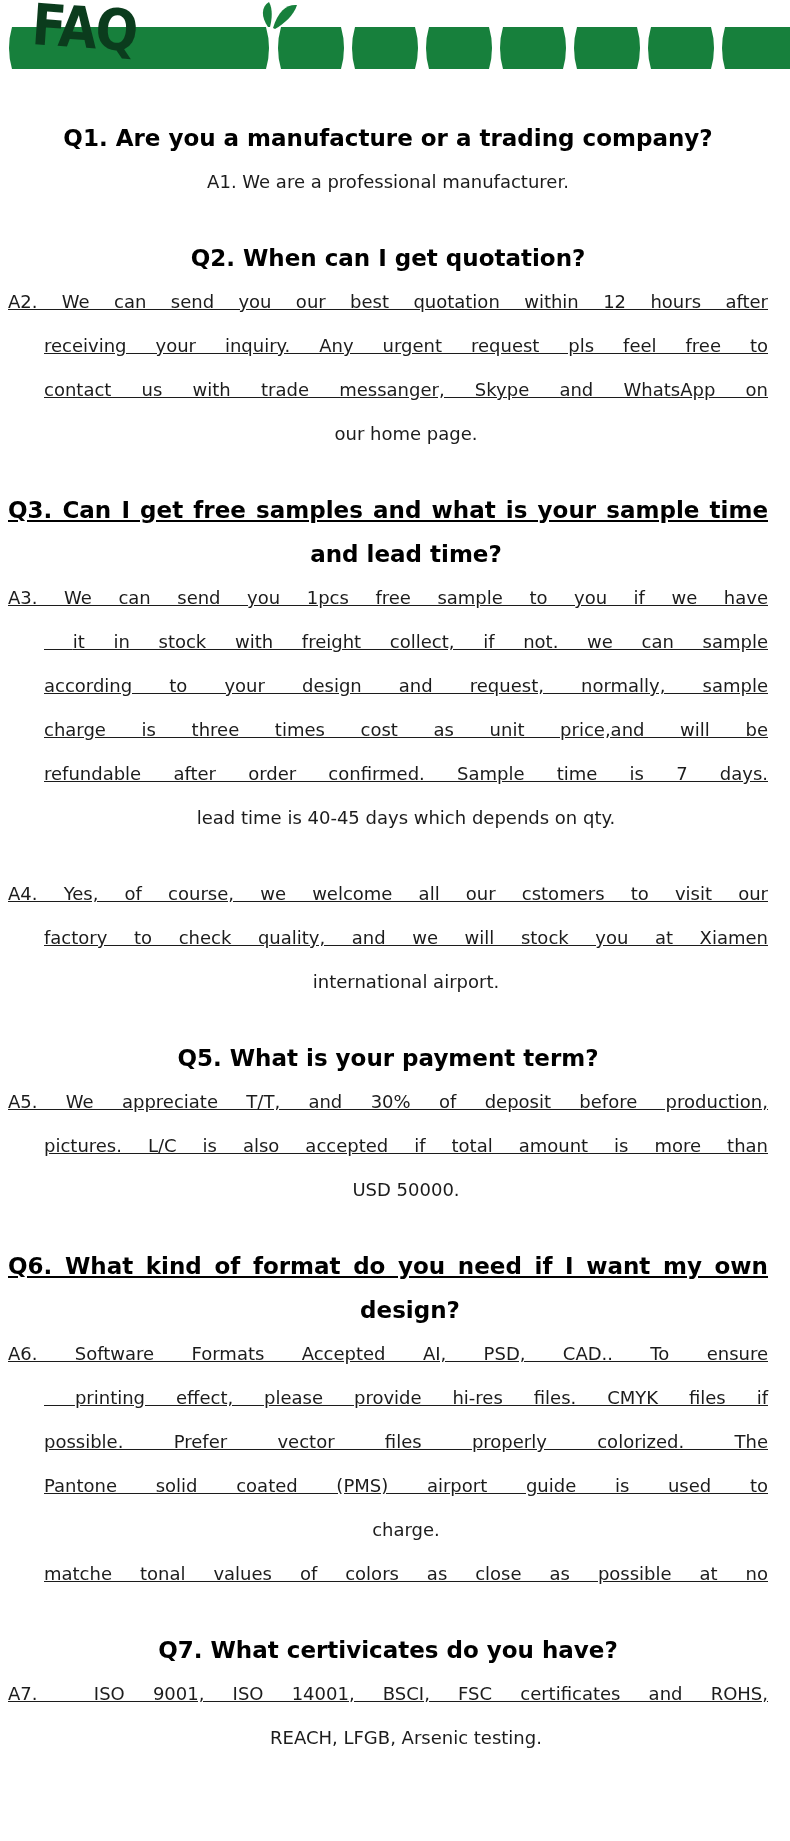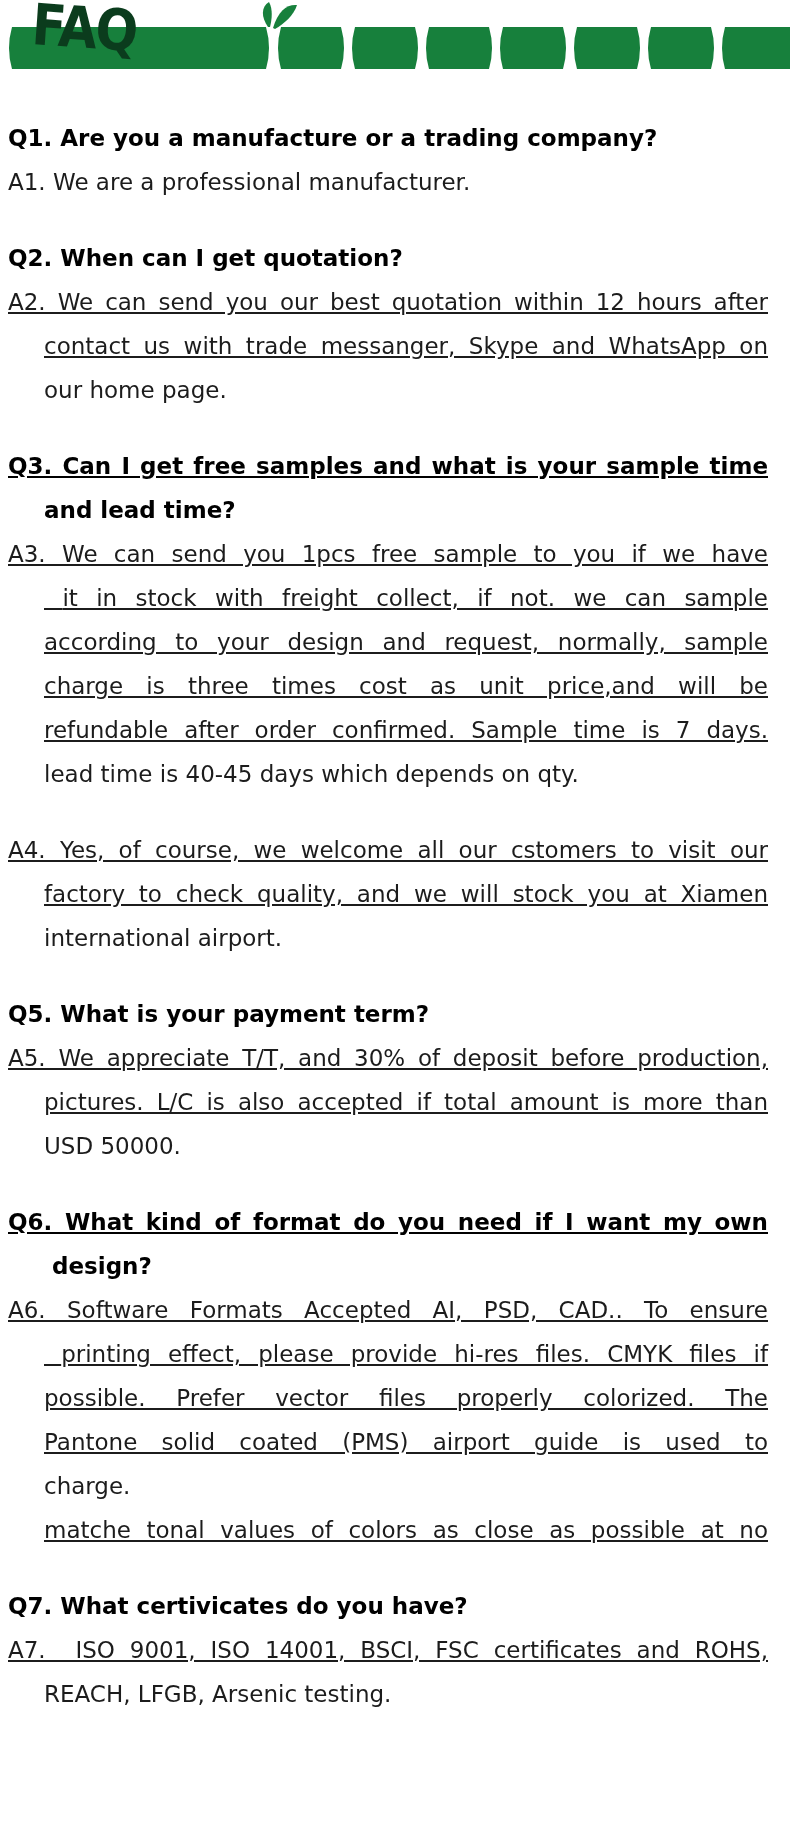--- a/index.html
+++ b/index.html
@@ -30,29 +30,29 @@
   main {
     margin-top: 46px;
     padding: 0 22px 0 8px;
   }
   .faq-section + .faq-section { margin-top: 32px; }
   .hang { padding-left: 36px; }
   .hang > div:first-child { text-indent: -36px; }
   .q-line, .a-line {
     line-height: 44px;
     white-space: pre-wrap;
-    text-align: left;
+    text-align: center;
   }
   .q-line {
     font-size: 23px;
     font-weight: bold;
     color: #000000;
   }
   .a-line {
-    font-size: 23px;
+    font-size: 18px;
     color: #1c1c1c;
   }
   .fill { text-align-last: justify; text-decoration: underline; }
 </style>
 </head>
 <body>
 
 <div class="header">
   <svg class="banner-svg" width="790" height="75" viewBox="0 0 790 75">
     <g fill="#17803c">
@@ -83,20 +83,21 @@
       <div class="hang">
         <div class="a-line">A1. We are a professional manufacturer.</div>
       </div>
     </section>
     <section class="faq-section">
       <div class="hang">
         <div class="q-line">Q2. When can I get quotation?</div>
       </div>
       <div class="hang">
         <div class="a-line fill">A2. We can send you our best quotation within 12 hours after</div>
+        <div class="a-line fill">receiving your inquiry. Any urgent request pls feel free to</div>
         <div class="a-line fill">contact us with trade messanger, Skype and WhatsApp on</div>
         <div class="a-line">our home page.</div>
       </div>
     </section>
     <section class="faq-section">
       <div class="hang">
         <div class="q-line fill">Q3. Can I get free samples and what is your sample time</div>
         <div class="q-line">and lead time?</div>
       </div>
       <div class="hang">

